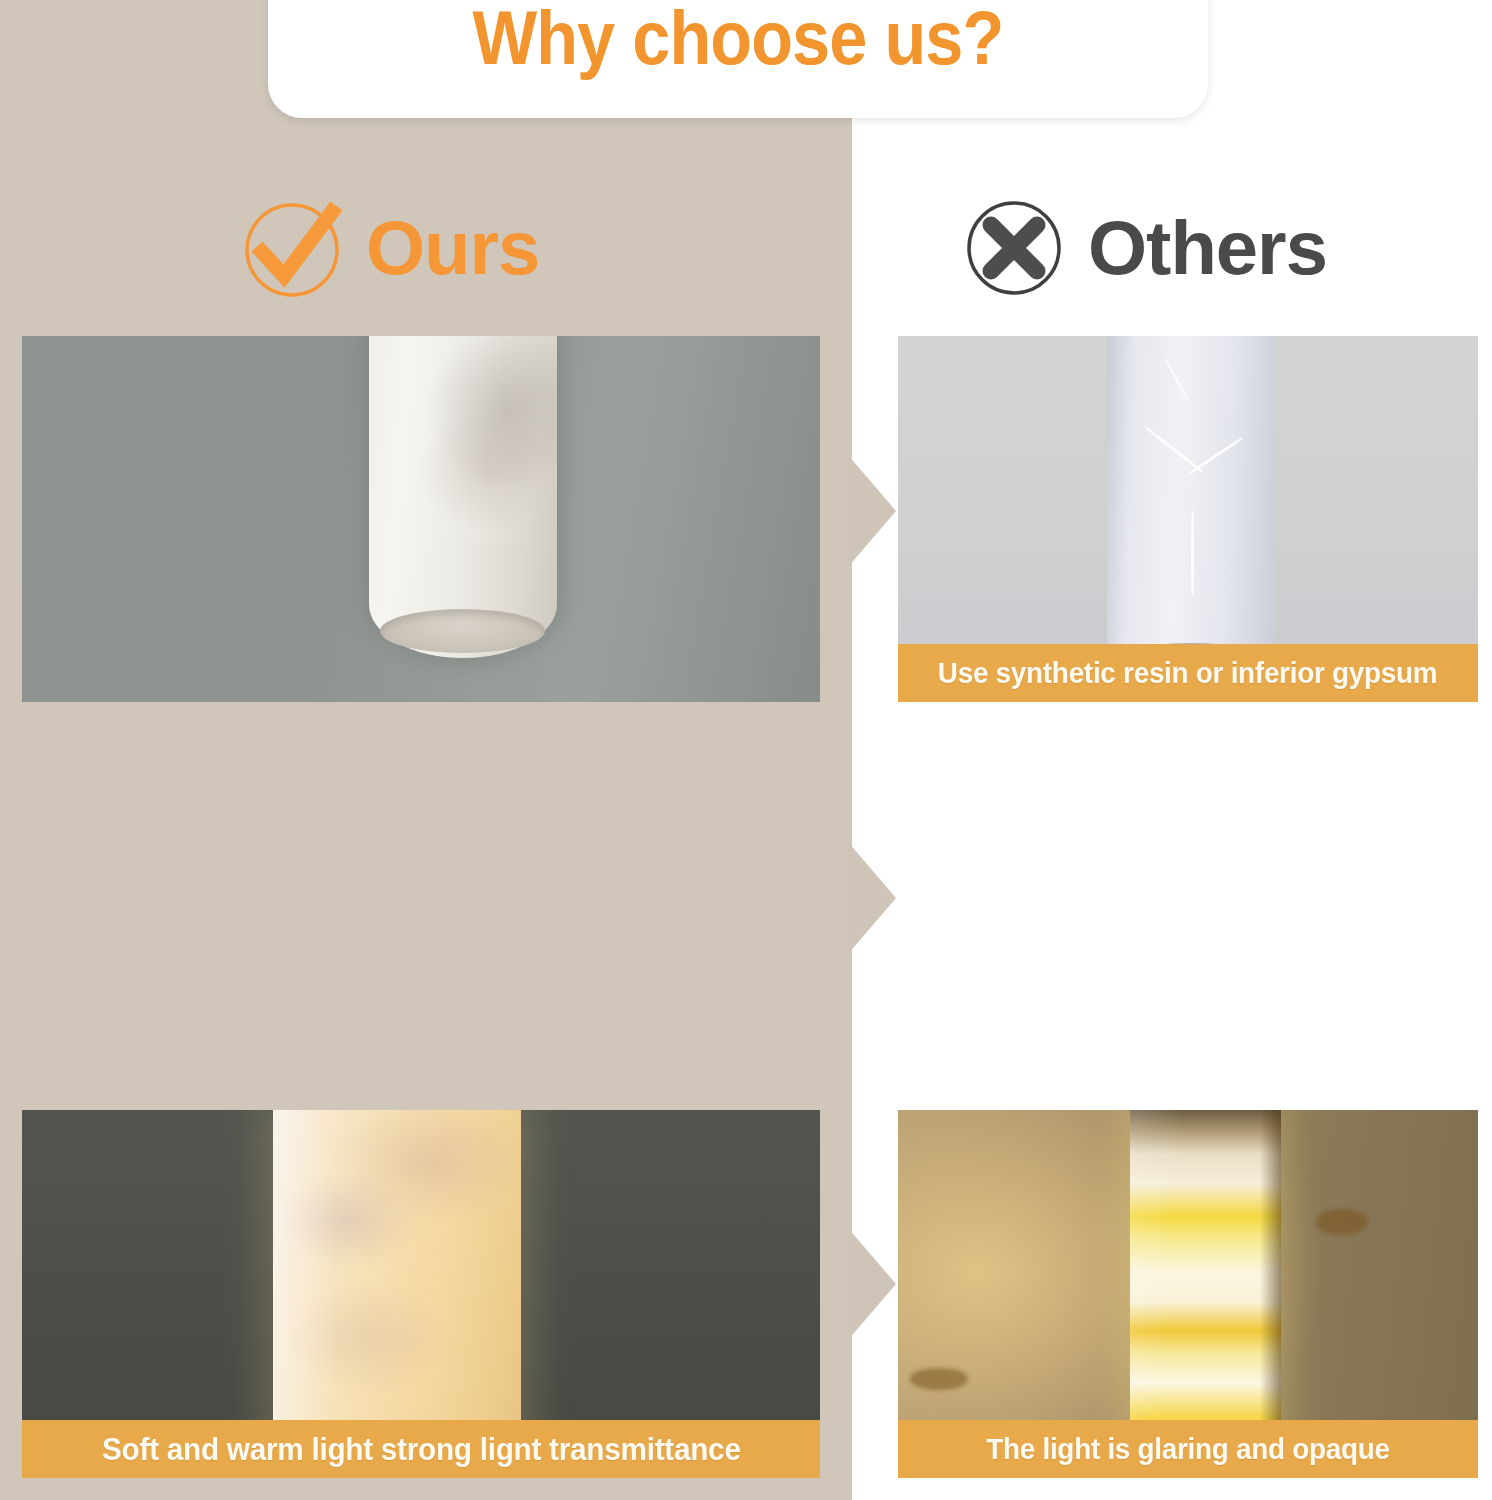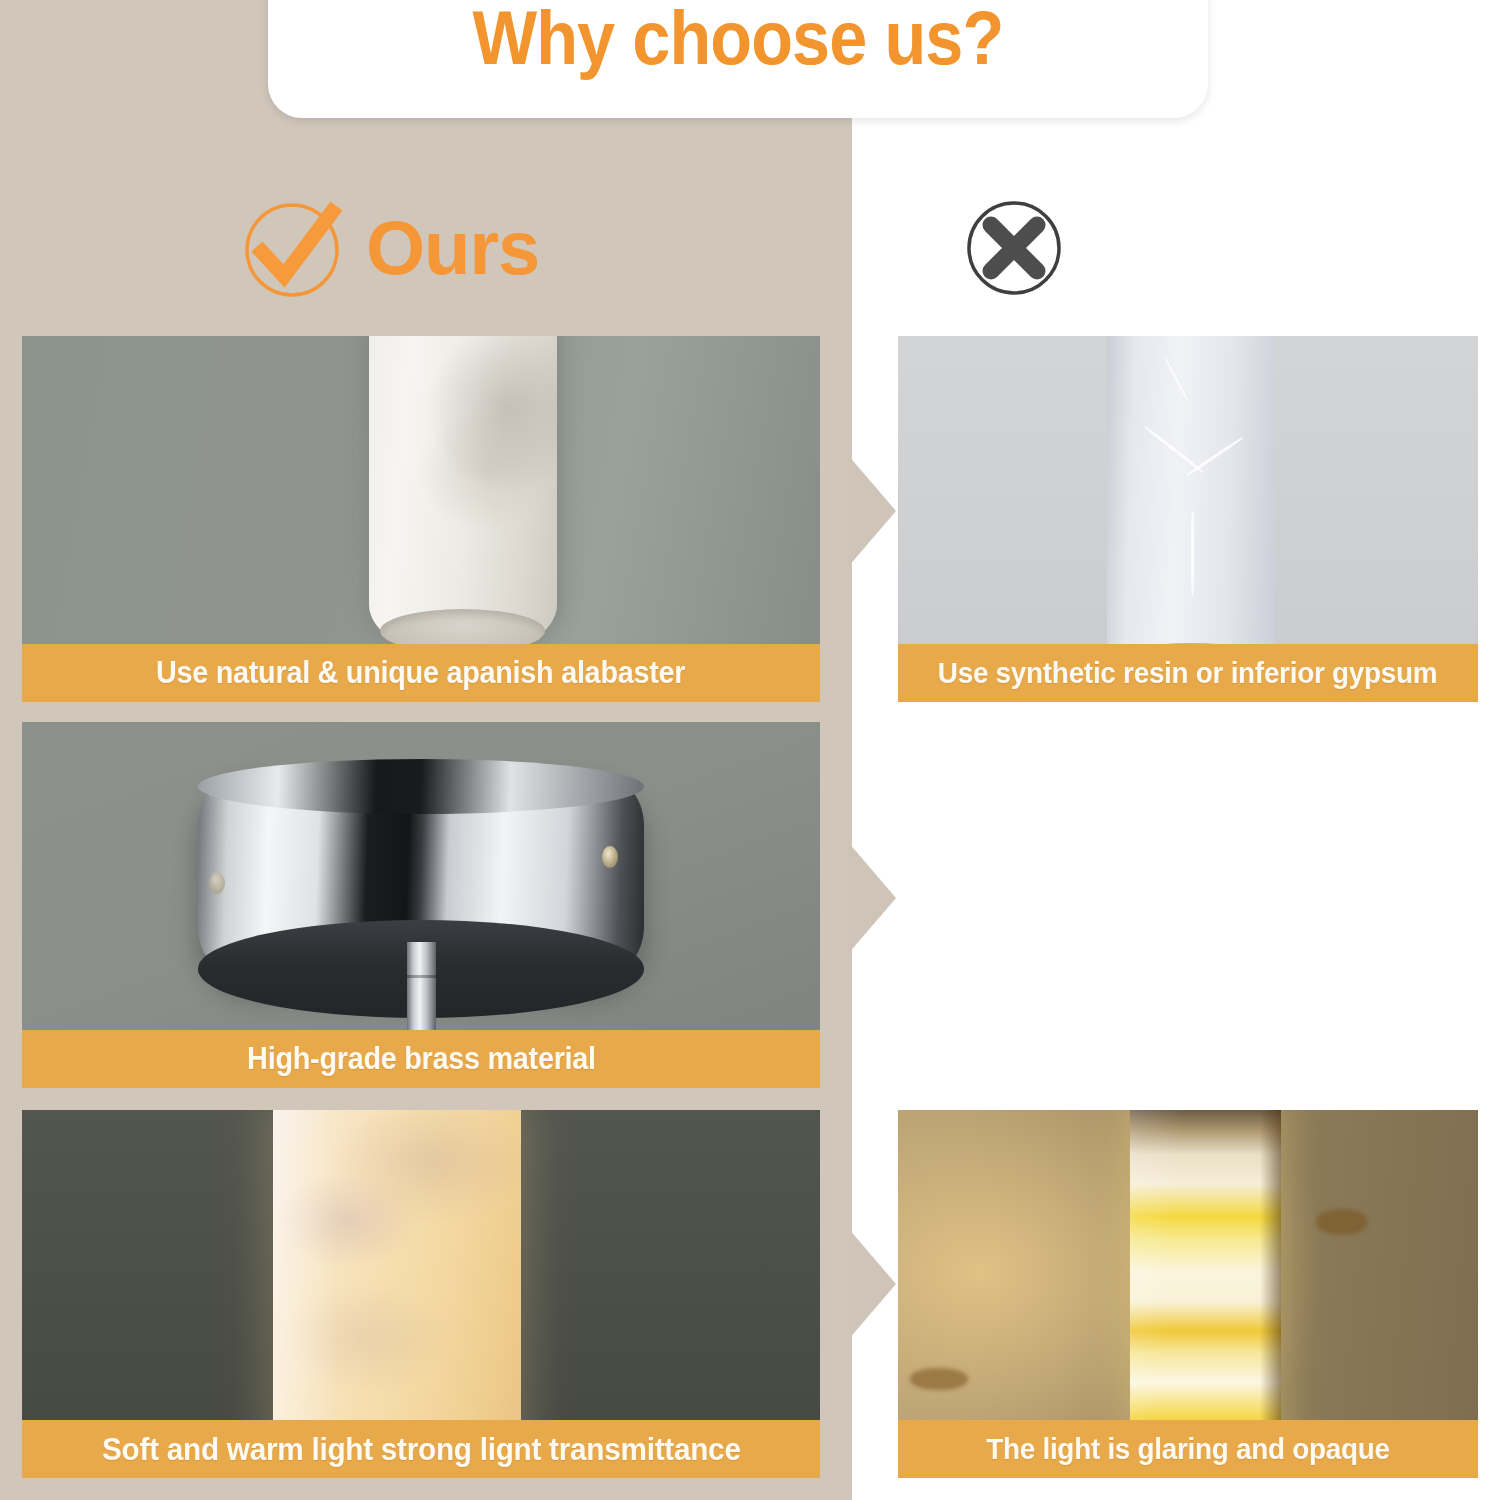--- a/index.html
+++ b/index.html
@@ -279,58 +279,45 @@
     <span class="brand-label">Ours</span>
   </div>
 
   <div class="brand others">
     <span class="mark">
       <svg viewBox="0 0 104 104" aria-hidden="true">
         <circle cx="52" cy="52" r="45" fill="none" stroke="#3f3f3f" stroke-width="3.5"></circle>
         <path d="M29 29 L75 75 M75 29 L29 75" fill="none" stroke="#4d4d4d" stroke-width="17" stroke-linecap="round"></path>
       </svg>
     </span>
+    <span class="brand-label">Others</span>
   </div>
 
   <div class="cell left" style="left:22px; top:336px; width:798px; height:366px;">
     <div class="photo ph-alabaster-ours">
       <div class="cyl"></div>
-    </div>
-    <div class="caption">
-      <span class="caption-text">Use natural &amp; unique apanish alabaster</span>
     </div>
   </div>
 
   <div class="cell right" style="left:898px; top:336px; width:580px; height:366px;">
     <div class="photo ph-resin-others">
       <div class="cyl">
         <span class="vein v1"></span>
           <span class="vein v2"></span>
         <span class="vein v3"></span>
           <span class="vein v4"></span>
       </div>
     </div>
     <div class="caption">
       <span class="caption-text">Use synthetic resin or inferior gypsum</span>
     </div>
   </div>
 
   <div class="arrow" style="left:848px; top:455px;"></div>
 
-  <div class="cell left" style="left:22px; top:722px; width:798px; height:366px;">
-    <div class="photo ph-chrome-ours">
-      <div class="disc"></div>
-      <div class="screwL"></div>
-      <div class="screwR"></div>
-      <div class="rod"></div>
-    </div>
-    <div class="caption">
-      <span class="caption-text">High-grade brass material</span>
-    </div>
-  </div>
 
 
   <div class="arrow" style="left:848px; top:842px;"></div>
 
   <div class="cell left wide" style="left:22px; top:1110px; width:798px; height:368px;">
     <div class="photo ph-glow-ours">
       <div class="panel"></div>
     </div>
     <div class="caption">
       <span class="caption-text">Soft and warm light strong lignt transmittance</span>

